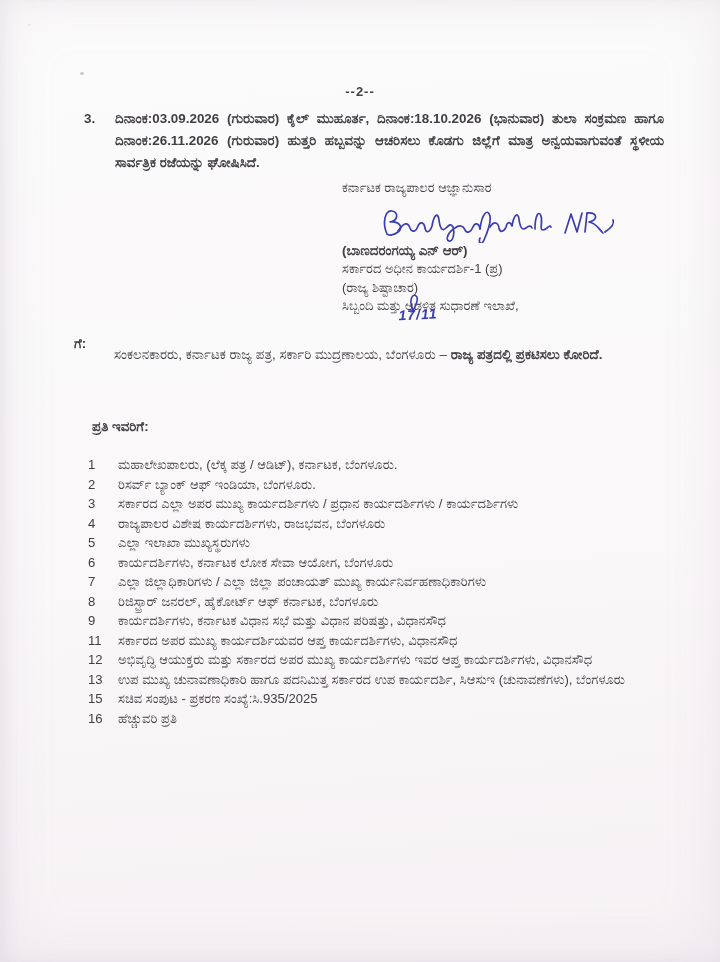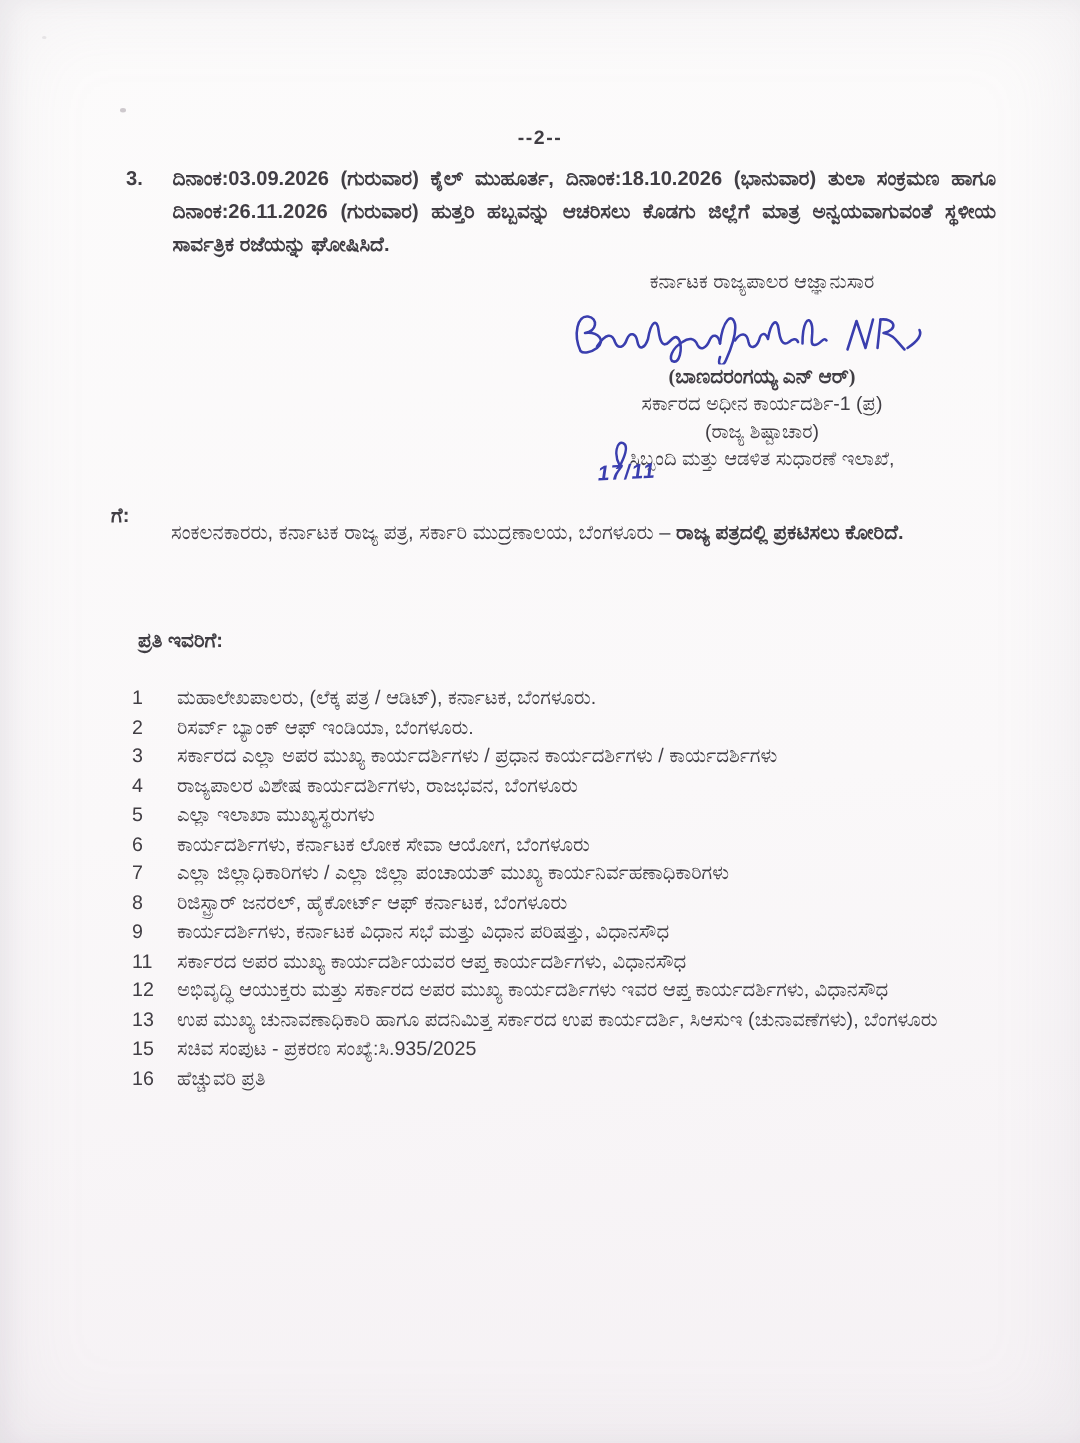--- a/index.html
+++ b/index.html
@@ -25,26 +25,26 @@
   .para3{
     position:absolute;top:108px;left:84px;width:580px;
     display:flex;gap:9px;
     font-size:13.4px;font-weight:700;line-height:22px;
   }
   .para3 .num{flex:0 0 22px;}
   .para3 .txt{flex:1;text-align:justify;}
 
   .sigblock{
     position:absolute;top:178px;right:46px;width:332px;
-    text-align:center;font-size:13px;line-height:19px;
+    font-size:13px;line-height:19px;
   }
   .sigblock .byorder{margin-bottom:1px;}
   .signature-wrap{height:42px;margin:4px 0 0 0;position:relative;}
   .signature-svg{display:block;margin:0 auto;}
-  .sig-name{font-size:13.4px;font-weight:700;margin-top:-2px;font-family:Liberation Serif, serif;}
+  .sig-name{font-size:13.4px;font-weight:700;margin-top:-2px;}
   .sig-desig{line-height:18.5px;}
 
   .hand-note{
     position:absolute;top:290px;left:398px;width:52px;
     color:var(--ink,#3a3eae);
     transform:rotate(-3deg);
     text-align:left;
   }
   .hand-note .flourish{display:block;margin-left:6px;}
   .hand-note .hn-text{

